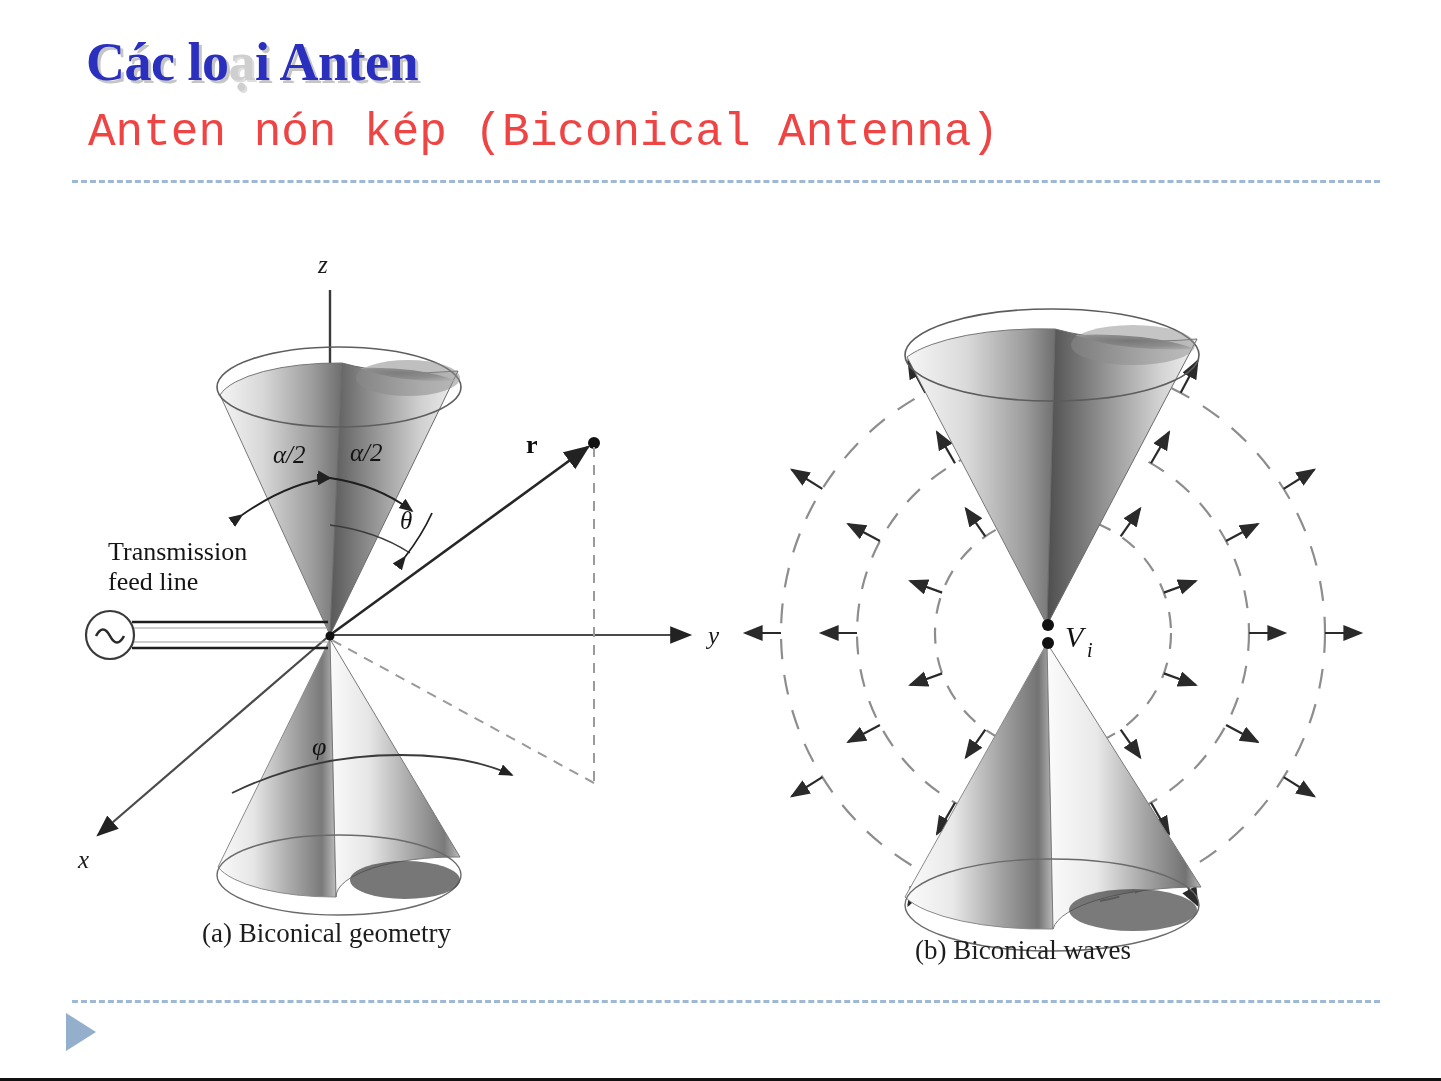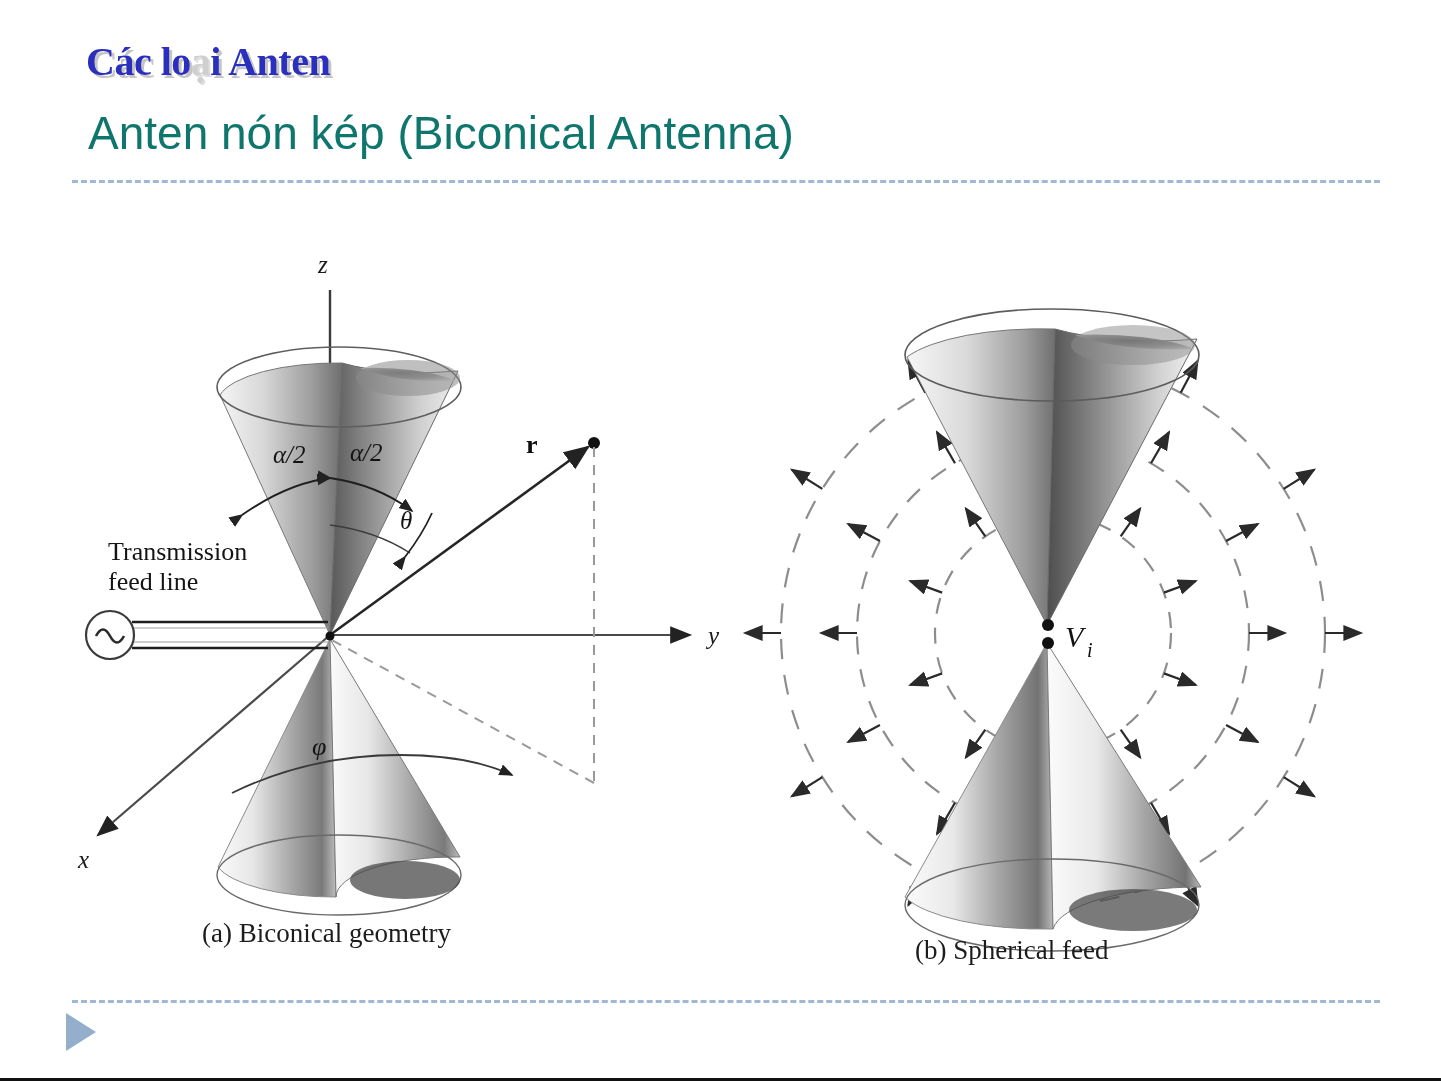--- a/index.html
+++ b/index.html
@@ -8,33 +8,33 @@
     font-family:"Liberation Serif", serif;
     background:#ffffff;
   }
   .slide{position:absolute;inset:0;background:#fff;}
 
   
   .title{
     position:absolute;left:86px;top:33px;
     font-family:"Liberation Serif", serif;
     font-weight:bold;
-    font-size:40px;
+    font-size:54px;
     line-height:58px;
     color:#2B2FBE;
     letter-spacing:-0.5px;
     text-shadow:3px 3px 0 rgba(150,150,150,0.55);
     white-space:nowrap;
   }
   .title .faint{color:#cfcfcf;text-shadow:2px 2px 0 rgba(190,190,190,0.5);}
   .subtitle{
     position:absolute;left:88px;top:106px;
-    font-family:Liberation Sans, sans-serif;
+    font-family:Liberation Mono, monospace;
     font-size:46px;line-height:54px;
-    color:#0f766e;
+    color:#ef4444;
     white-space:nowrap;
   }
   .divider-top{
     position:absolute;left:72px;top:180px;width:1308px;height:0;
     border-top:3px dashed #9FB8D4;
   }
   .divider-bottom{
     position:absolute;left:72px;top:1000px;width:1308px;height:0;
     border-top:3px dashed #9FB8D4;
   }
@@ -294,19 +294,19 @@
 
       <g>
         <circle cx="313" cy="340" r="6" fill="#111"></circle>
         <circle cx="313" cy="358" r="6" fill="#111"></circle>
         <text x="330" y="362" font-family="'Liberation Serif',serif" font-style="italic" font-size="30" fill="#111">V</text>
         <text x="352" y="372" font-family="'Liberation Serif',serif" font-style="italic" font-size="20" fill="#111">i</text>
       </g>
     </svg>
   </div>
 
-  <div class="caption" id="caption-b">(b) Spherical feed</div>
+  <div class="caption" id="caption-b">(b) Biconical waves</div>
 
   <div class="divider-bottom"></div>
   <div class="nav-triangle"></div>
   <div class="bottom-rule"></div>
 
 </div>
 
 </body></html>

